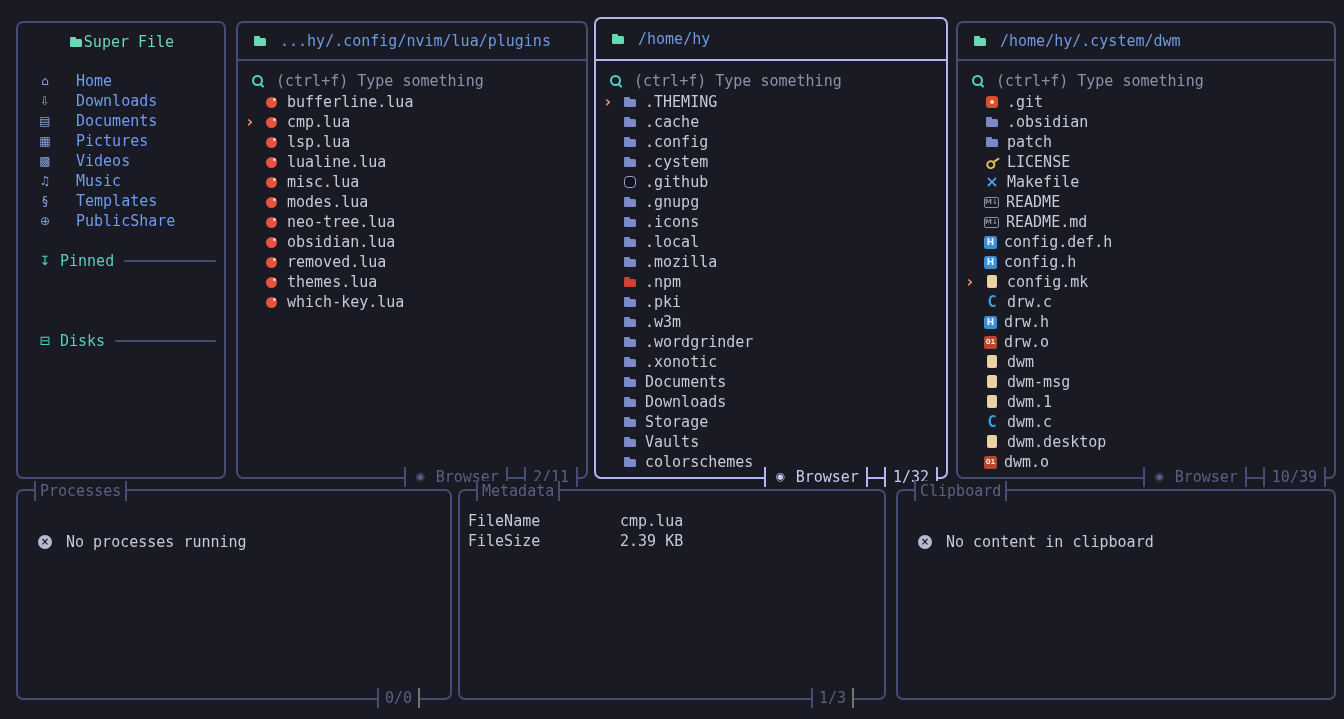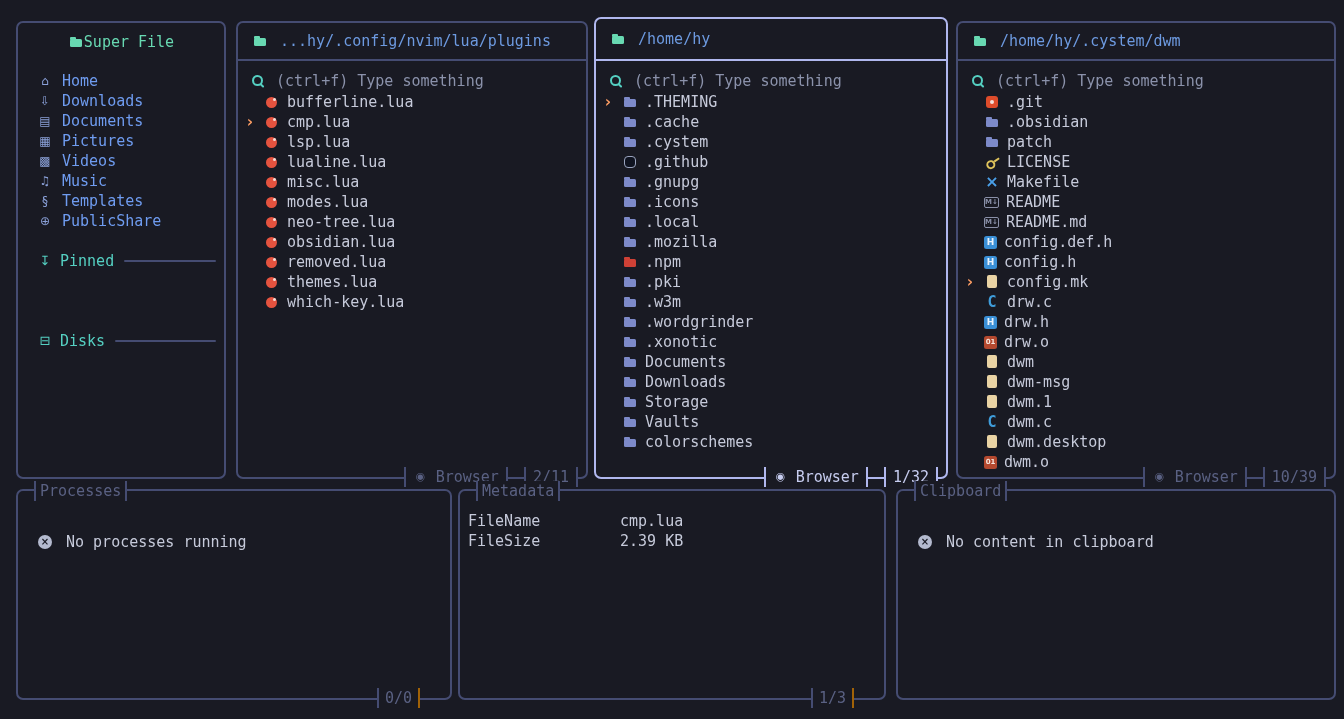--- a/index.html
+++ b/index.html
@@ -8,21 +8,21 @@
 
   
   .panel{position:absolute;border:2px solid #454c72;border-radius:7px;background:#191a23;box-sizing:border-box;}
   .panel.active{border-color:#b0b7ee;}
 
   
   #sidebar{left:16px;top:21px;width:210px;height:458px;padding-top:8px;}
   .sb-title{display:flex;align-items:center;justify-content:center;height:22px;color:#68d9b2;}
   .sb-items{margin-top:18px;}
   .side-item{display:flex;align-items:center;height:20px;padding-left:18px;color:#6f9cf0;cursor:pointer;}
-  .side-item .slabel{margin-left:2px;text-align:center;}
+  .side-item .slabel{margin-left:16px;text-align:center;}
   .side-item .ic{color:#8aa0d8;width:18px;margin-right:6px;}
   .sb-section{display:flex;align-items:center;height:20px;padding-left:18px;color:#55d0c2;margin-top:20px;}
   .sb-section .ic{width:18px;margin-right:6px;color:#55d0c2;}
   .sb-section .line{flex:1;height:2px;background:#454c72;margin:0 8px 0 10px;border-radius:1px;}
   .sb-gap{height:40px;}
 
   
   #p0{left:236px;top:21px;width:352px;height:458px;}
   #p1{left:594px;top:17px;width:354px;height:462px;}
   #p2{left:956px;top:21px;width:380px;height:458px;}
@@ -38,21 +38,21 @@
 
   
   .pfooter{position:absolute;bottom:-10px;right:8px;display:flex;align-items:center;height:20px;}
   .badge-seg{background:#191a23;height:20px;line-height:20px;padding:0 7px;border-left:2px solid #454c72;border-right:2px solid #454c72;
              color:#5a6183;display:flex;align-items:center;gap:7px;}
   .badge-gap{width:16px;height:20px;}
   .panel.active .badge-seg{border-color:#b0b7ee;color:#c7cdf0;}
   .title-badge{position:absolute;top:-10px;left:16px;background:#191a23;height:20px;line-height:20px;padding:0 4px;
                border-left:2px solid #454c72;border-right:2px solid #454c72;color:#5a6183;}
   .count-badge{position:absolute;bottom:-10px;right:30px;background:#191a23;height:20px;line-height:20px;padding:0 6px;
-               border-left:2px solid #454c72;border-right:2px solid #a16207;color:#5a6183;}
+               border-left:2px solid #454c72;border-right:2px solid #737373;color:#5a6183;}
 
   
   #processes{left:16px;top:489px;width:436px;height:211px;}
   #metadata{left:458px;top:489px;width:428px;height:211px;}
   #clipboard{left:896px;top:489px;width:440px;height:211px;}
   .empty-row{display:flex;align-items:center;gap:14px;margin:42px 0 0 20px;color:#c6cada;}
   .meta-rows{padding:20px 0 0 8px;}
   .meta-row{display:flex;height:20px;align-items:center;}
   .mkey{width:152px;flex:none;}
   .mval{white-space:nowrap;}
@@ -235,20 +235,24 @@
             <span class="cursor">›</span>
             <span class="ic ic-folder"></span>
             <span class="fname">.THEMING</span>
           </div>
           <div class="file-row">
             <span class="ic ic-folder"></span>
             <span class="fname">.cache</span>
           </div>
           <div class="file-row">
             <span class="ic ic-folder"></span>
+            <span class="fname">.config</span>
+          </div>
+          <div class="file-row">
+            <span class="ic ic-folder"></span>
             <span class="fname">.cystem</span>
           </div>
           <div class="file-row">
             <span class="ic ic-github"></span>
             <span class="fname">.github</span>
           </div>
           <div class="file-row">
             <span class="ic ic-folder"></span>
             <span class="fname">.gnupg</span>
           </div>

